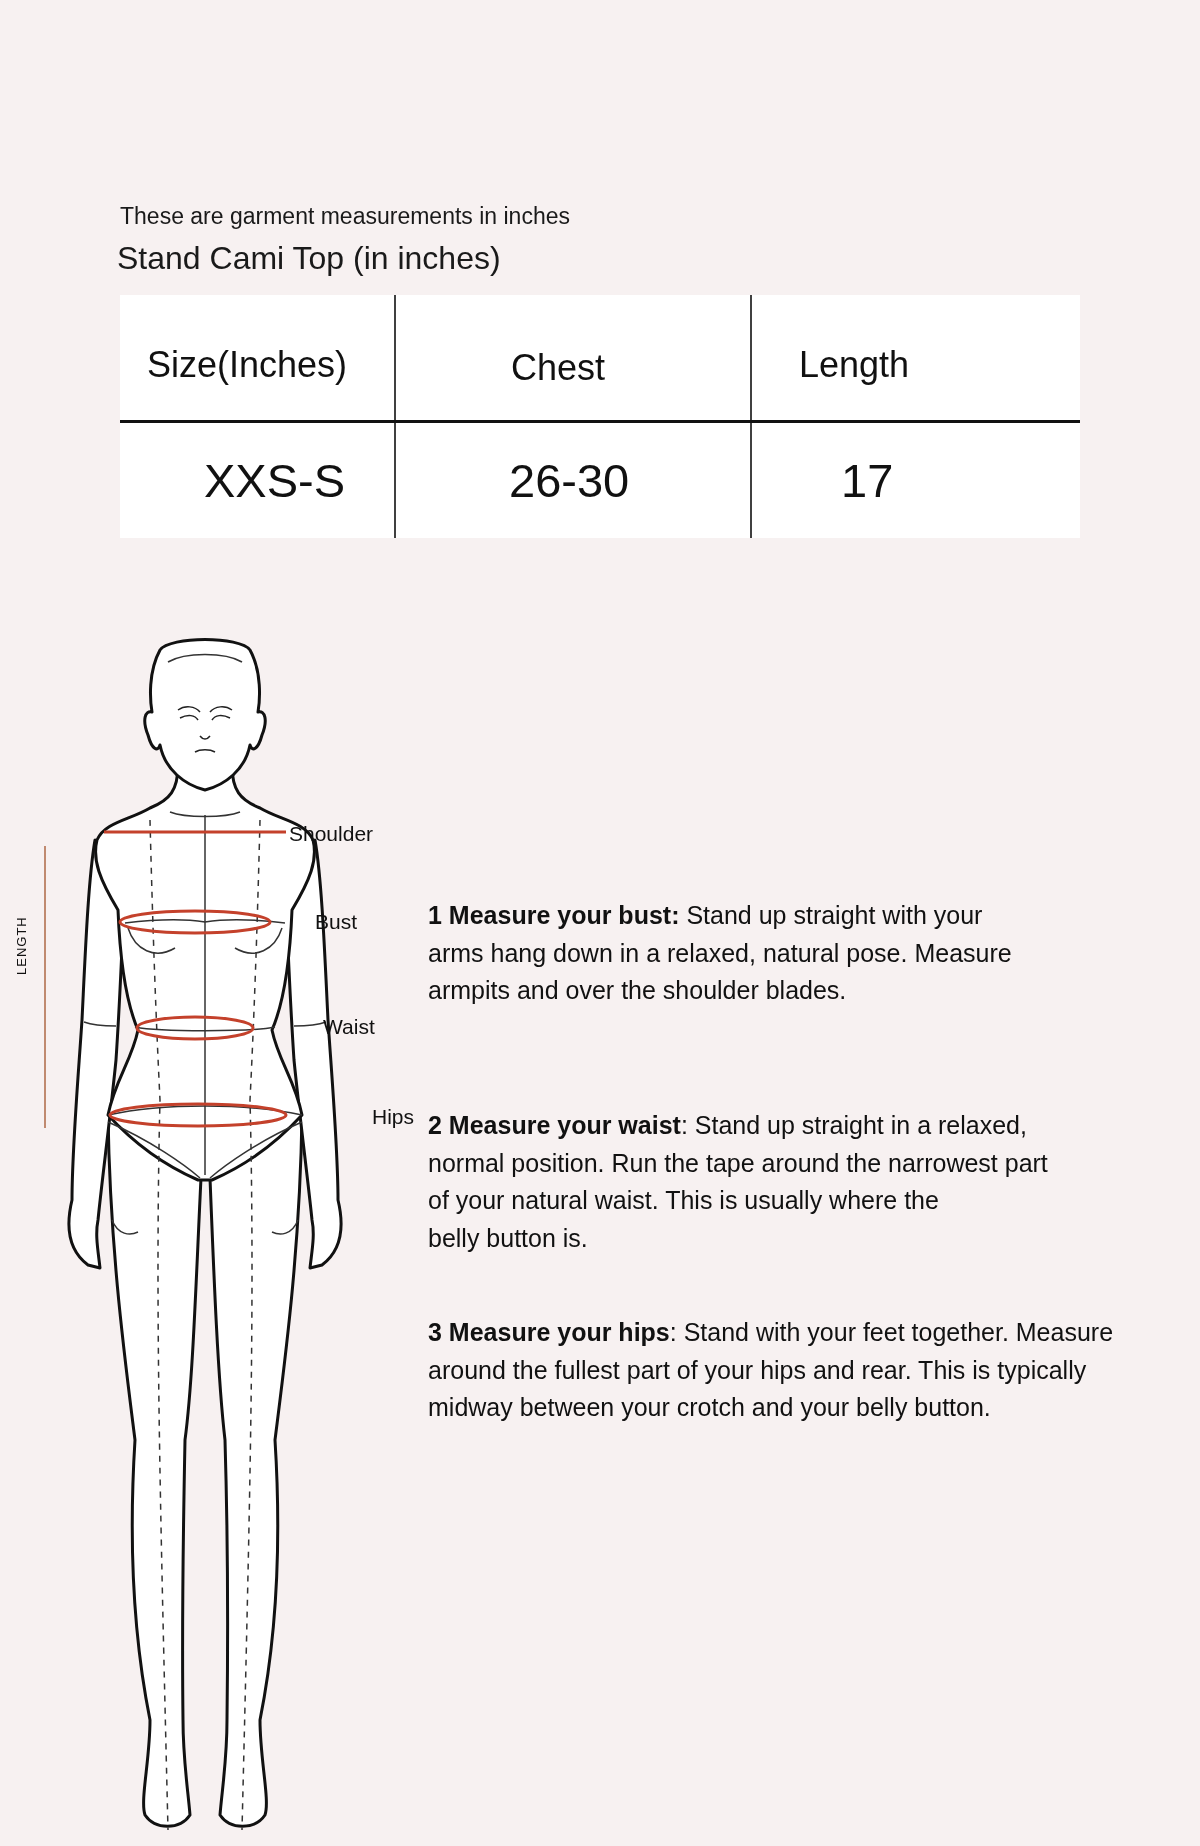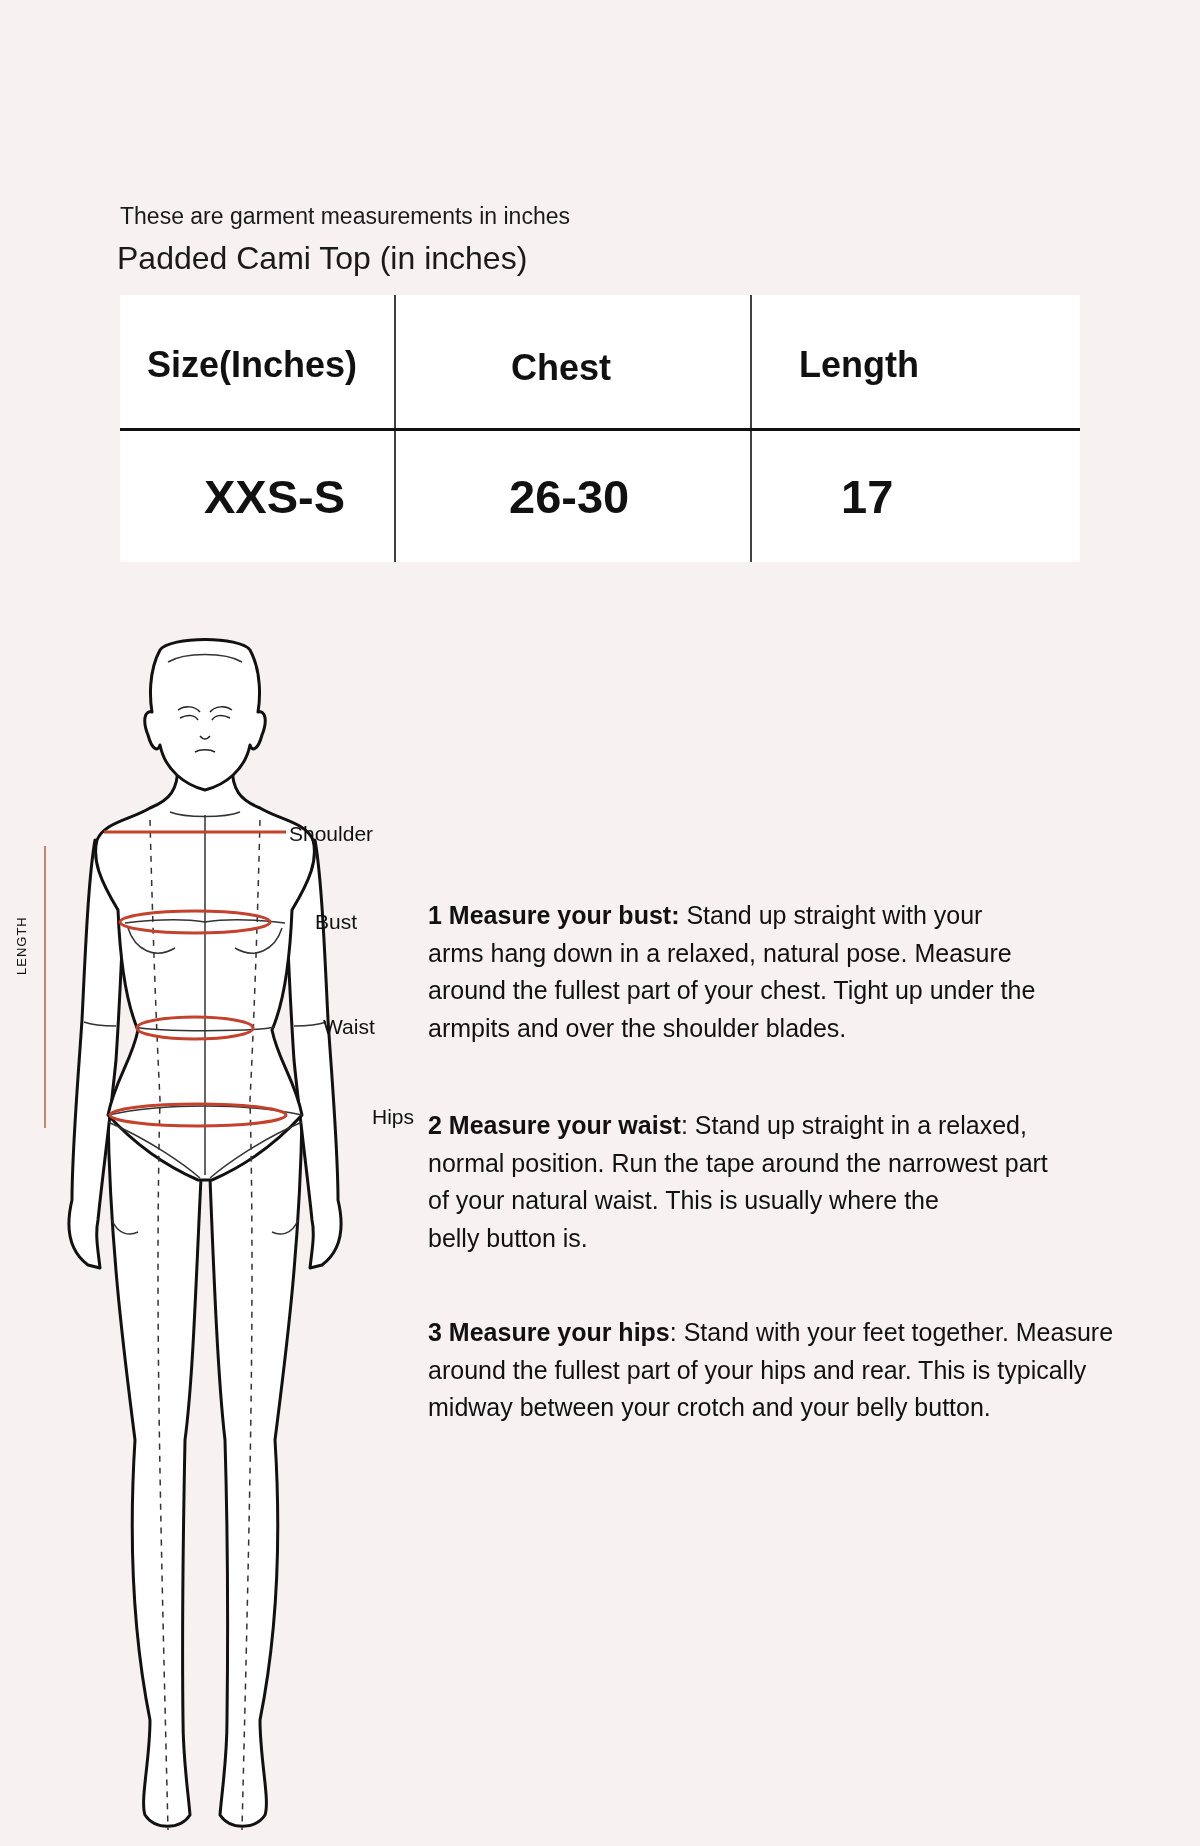--- a/index.html
+++ b/index.html
@@ -9,21 +9,21 @@
     font-family: "Liberation Sans", "DejaVu Sans", sans-serif;
     color: #111;
   }
   .subtitle { position: absolute; left: 120px; top: 203px; font-size: 23px; color: #1a1a1a; }
   .title { position: absolute; left: 117px; top: 240px; font-size: 32px; color: #1a1a1a; }
   .size-table {
     position: absolute; left: 120px; top: 295px; width: 960px; height: 222px;
     background: #ffffff; border-collapse: collapse; table-layout: fixed;
   }
   .size-table th, .size-table td {
-    font-weight: bold; color: #111; padding: 8px; border: none;
+    font-weight: normal; color: #111; padding: 0; border: none;
   }
   .size-table col.c1 { width: 275px; }
   .size-table col.c2 { width: 356px; }
   .size-table col.c3 { width: 329px; }
   .size-table th { height: 105px; font-size: 36px; vertical-align: middle; }
   .size-table td { height: 115px; font-size: 47px; vertical-align: middle; }
   .size-table tr.head th { border-bottom: 3px solid #111; }
   .size-table .bl { border-left: 2px solid #404040; }
   .size-table th.h1 { text-align: left; padding-left: 27px; padding-top: 14px; }
   .size-table th.h2 { text-align: left; padding-left: 115px; padding-top: 20px; }
@@ -43,21 +43,21 @@
   .instr {
     position: absolute; left: 420px; width: 780px; font-size: 25px; line-height: 29.5px; color: #111;
   }
   .instr b { font-weight: bold; }
   .instr p { margin: 8px; }
 </style>
 </head>
 <body>
 
 <div class="subtitle">These are garment measurements in inches</div>
-<div class="title">Padded Cami Top (in inches)</div>
+<div class="title">Stand Cami Top (in inches)</div>
 
 <table class="size-table">
   <colgroup>
       <col class="c1">
       <col class="c2">
       <col class="c3">
     </colgroup>
   <tbody>
       <tr class="head">
     <th class="h1">Size(Inches)</th>
@@ -122,21 +122,20 @@
 </svg>
 
 <div class="fig-label" style="left:289px; top:822px;">Shoulder</div>
 <div class="fig-label" style="left:315px; top:910px;">Bust</div>
 <div class="fig-label" style="left:323px; top:1015px;">Waist</div>
 <div class="fig-label" style="left:332px; top:1105px;margin-left:40px;">Hips</div>
 
 <div class="instr" style="top:893px;">
   <p><b> 1 Measure your bust:</b><span> Stand up straight with your</span></p>
   <p>arms hang down in a relaxed, natural pose. Measure</p>
-  <p>around the fullest part of your chest. Tight up under the</p>
   <p>armpits and over the shoulder blades.</p>
 </div>
 
 <div class="instr" style="top:1103px;">
   <p><b> 2 Measure your waist</b><span>: Stand up straight in a relaxed,</span></p>
   <p>normal position. Run the tape around the narrowest part</p>
   <p>of your natural waist. This is usually where the</p>
   <p>belly button is.</p>
 </div>
 

